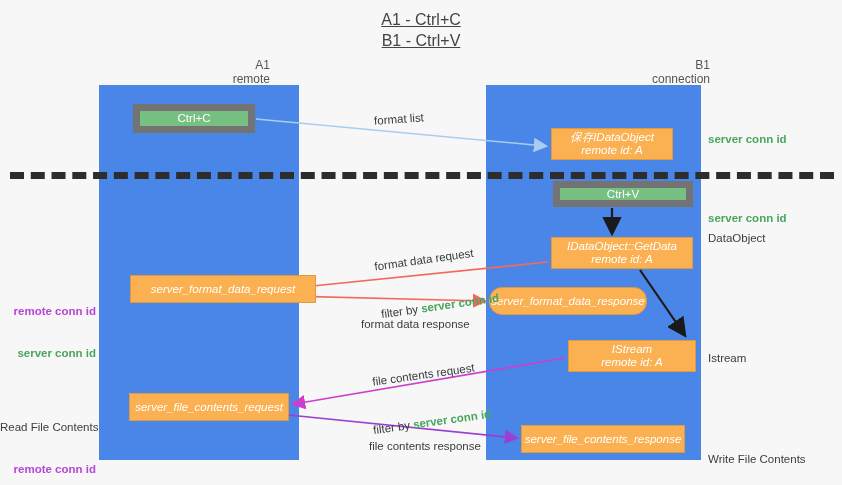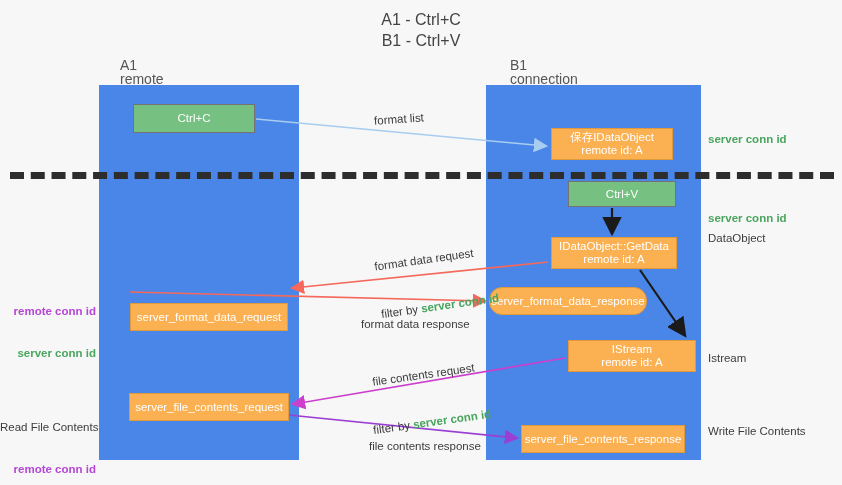--- a/index.html
+++ b/index.html
@@ -12,25 +12,26 @@
     overflow: hidden;
     color: #3c3c3c;
   }
   #stage { position:absolute; inset:0; }
 
   
   .title {
     position:absolute; left:0; right:0; top:9px;
     text-align:center; font-size:16px; color:#444; line-height:21px;
     white-space:pre;
+    text-decoration:underline;
   }
 
   
   .col-head {
-    position:absolute; text-align:left; font-size:14px; color:#555;
+    position:absolute; text-align:right; font-size:12px; color:#555;
     line-height:14px; white-space:pre;
   }
   #head-a1 { left:120px; top:58px; width:150px; }
   #head-b1 { left:510px; top:58px; width:200px; }
 
   
   .lane {
     position:absolute; background:#4a86e8; top:85px; height:375px;
   }
   #lane-a { left:99px; width:200px; }
@@ -41,45 +42,45 @@
     position:absolute; left:10px; right:8px; top:172px; height:0;
     border-top:7px dashed #2d2d2d;
   }
 
   
   .box {
     position:absolute; display:flex; align-items:center; justify-content:center;
     text-align:center; color:#ffffff; font-size:11.5px; line-height:13px;
     white-space:pre; z-index:5;
   }
-  .green { background:#76c182; border:1px solid #737373; }
-  .orange { background:#f9b councils; }
+  .green { background:#76c182; border:7px solid #737373; }
+  .orange { background:#f9b councils;font-style:italic; }
   .orange { background:#fbb052; border:1px solid #e09a3e; }
 
   #box-ctrlc { left:133px; top:104px; width:122px; height:29px; }
   #box-idataobject { left:551px; top:128px; width:122px; height:32px; }
-  #box-ctrlv { left:568px; top:181px; width:108px; height:26px; }
-  #box-getdata { left:551px; top:237px; width:126px; height:32px; }
+  #box-ctrlv { left:553px; top:181px; width:140px; height:26px; }
+  #box-getdata { left:551px; top:237px; width:142px; height:32px; }
   #box-istream { left:568px; top:340px; width:128px; height:32px; }
-  #box-sfdreq { left:130px; top:275px; width:158px; height:28px;margin-top:28px; }
+  #box-sfdreq { left:130px; top:275px; width:186px; height:28px; }
   #box-sfdres { left:489px; top:287px; width:158px; height:28px;border-radius:13px; }
   #box-sfcreq { left:129px; top:393px; width:160px; height:28px; }
   #box-sfcres { left:521px; top:425px; width:164px; height:28px; }
 
   
   .right-note {
     position:absolute; font-size:11.5px; white-space:pre; line-height:14px;
   }
   .green-t { color:#4aa55e; font-weight:bold; }
   .plain-t { color:#3c3c3c; }
   #note-scid1 { left:708px; top:132px; }
   #note-scid2 { left:708px; top:211px; }
   #note-dataobject { left:708px; top:231px;text-align:right; }
   #note-istream { left:708px; top:351px; }
-  #note-writefc { left:708px; top:424px; }
+  #note-writefc { left:708px; top:452px; }
 
   
   .left-note {
     position:absolute; font-size:11.5px; white-space:pre; line-height:14px;
     text-align:right; width:96px;
   }
   .purple-t { color:#b646d6; font-weight:bold;text-align:right; }
   #note-left-mid { left:0px; top:276px; }
   #note-left-low { left:0px; top:392px; }
   #note-left-low .hdr { color:#3c3c3c; font-weight:normal; }

